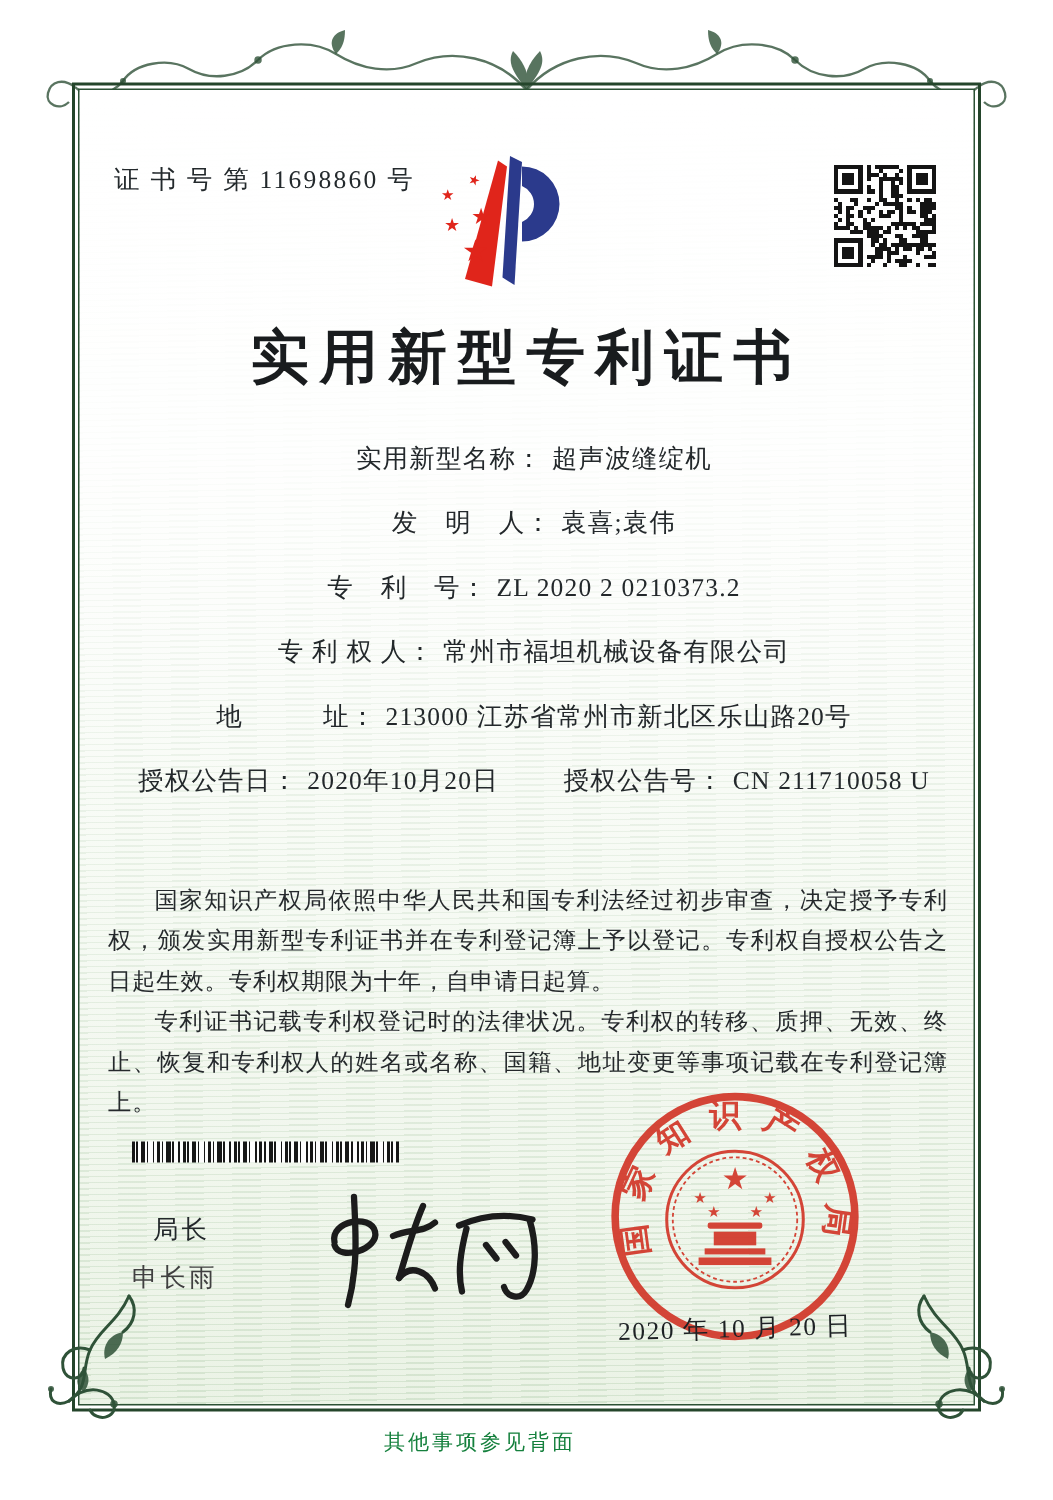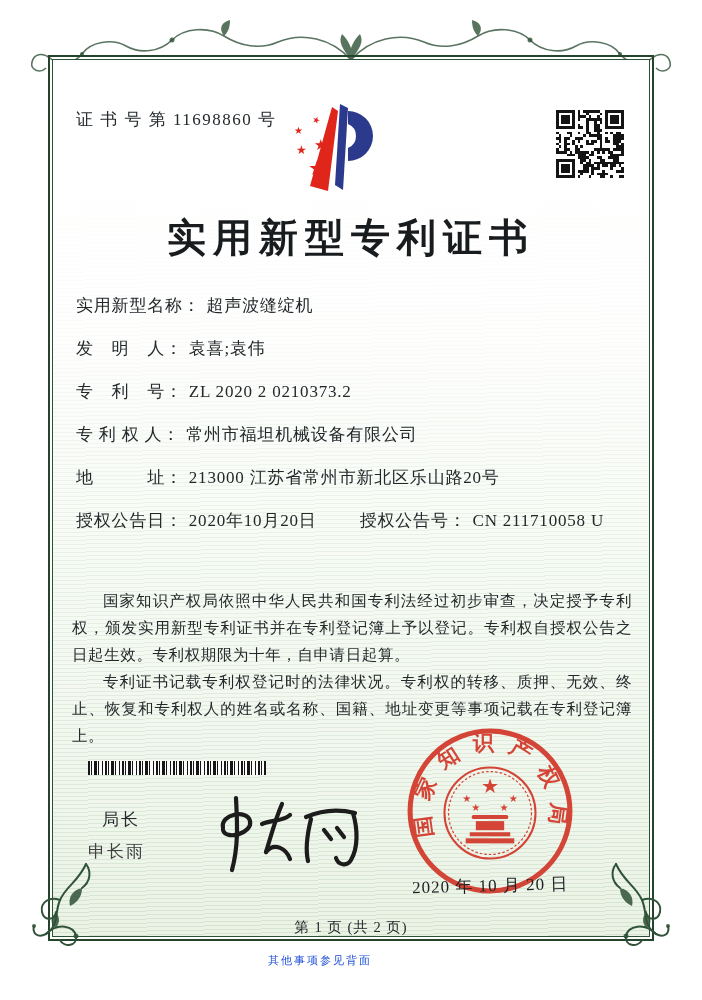--- a/index.html
+++ b/index.html
@@ -29,21 +29,21 @@
   .logo { position:absolute; left:290px; top:98px; width:116px; height:100px; }
   .logo .star { position:absolute; color:#e0251b; line-height:1; }
   .qr { position:absolute; left:556px; top:110px; width:68px; height:68px; }
   .qr svg { width:100%; height:100%; shape-rendering:crispEdges; }
 
   .title { position:absolute; left:0; width:702px; top:211px; text-align:center;
            font-size:39px; font-weight:700; color:#191c1e; letter-spacing:7px; }
 
   
   .fields { position:absolute; left:76px; top:293px; width:560px; font-size:17px; color:#23282b; }
-  .frow { height:26px; line-height:26px; margin-bottom:17px; white-space:nowrap; letter-spacing:.8px; }
+  .frow { height:26px; line-height:26px; margin-bottom:17px; white-space:nowrap; letter-spacing:.8px;text-align:center; }
   .fvalue { margin-left:6px; }
   .pair2 { margin-left:38px; }
 
   
   .bodytext { position:absolute; left:72px; top:587px; width:560px;
               font-size:15.5px; line-height:27px; color:#25292c; text-align:justify; letter-spacing:.6px; }
   .bodytext p { text-indent:2em; }
 
   
   .barcode { position:absolute; left:88px; top:761px; width:178px; height:14px;
@@ -59,21 +59,21 @@
   .signature  { position:absolute; left:203px; top:786px; width:168px; height:90px; }
 
   .seal { position:absolute; left:403px; top:724px; width:174px; height:174px; opacity:.93; }
   .seal-date { position:absolute; left:412px; top:874px; width:180px; font-size:17px;
                color:#1d2124; letter-spacing:1px; transform:rotate(-1.5deg); }
 
   
   .page-info { position:absolute; left:0; width:702px; top:918px; text-align:center;
                font-size:14.5px; color:#23282b; letter-spacing:1px; }
   .back-note { position:absolute; left:0; width:640px; top:953px; text-align:center;
-               font-size:11px; color:#1d4ed8; letter-spacing:2px; }
+               font-size:14px; color:#15803d; letter-spacing:2px; }
 </style>
 </head>
 <body>
 
 <div class="page">
 
   <svg class="top-flourish" viewBox="0 0 662 70">
     <g fill="none" stroke="#3d5c45" stroke-width="1.6" opacity=".85">
       <path d="M331,52 C312,30 282,24 258,34 C240,42 220,38 204,28 C188,18 164,20 152,32"></path>
       <path d="M331,52 C350,30 380,24 404,34 C422,42 442,38 458,28 C474,18 498,20 510,32"></path>
@@ -444,16 +444,15 @@
       <text x="72" y="86" font-size="10" text-anchor="middle" style="font-family:'DejaVu Sans',sans-serif;">★</text>
       <text x="100" y="86" font-size="10" text-anchor="middle" style="font-family:'DejaVu Sans',sans-serif;">★</text>
       <rect x="68" y="90" width="36" height="4" rx="1.5"></rect>
       <rect x="72" y="96" width="28" height="9"></rect>
       <rect x="66" y="107" width="40" height="4"></rect>
       <rect x="62" y="113" width="48" height="5"></rect>
     </g>
   </svg>
   <div class="seal-date">2020 年 10 月 20 日</div>
 
-  <div class="page-info">第 1 页 (共 2 页)</div>
   <div class="back-note">其他事项参见背面</div>
 
 </div>
 
 </body></html>

